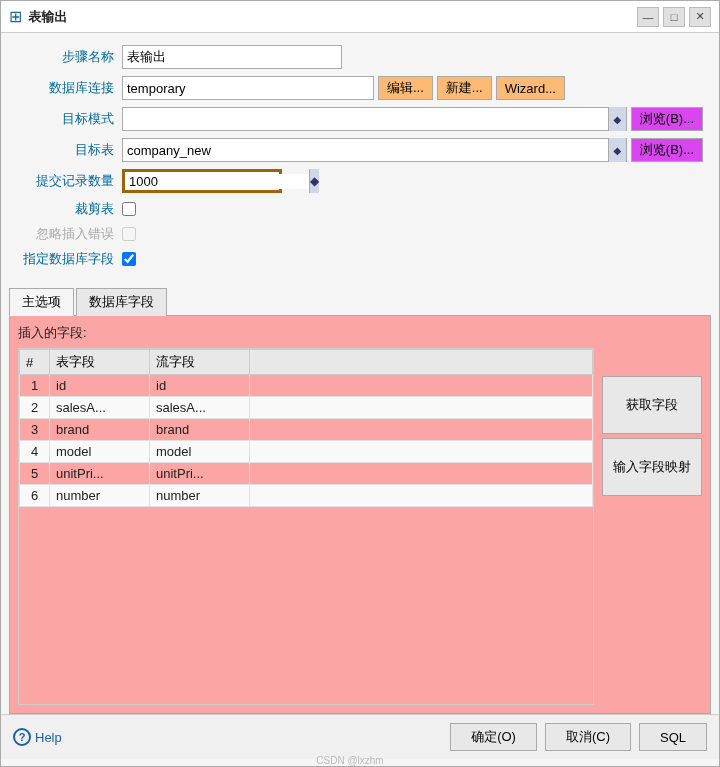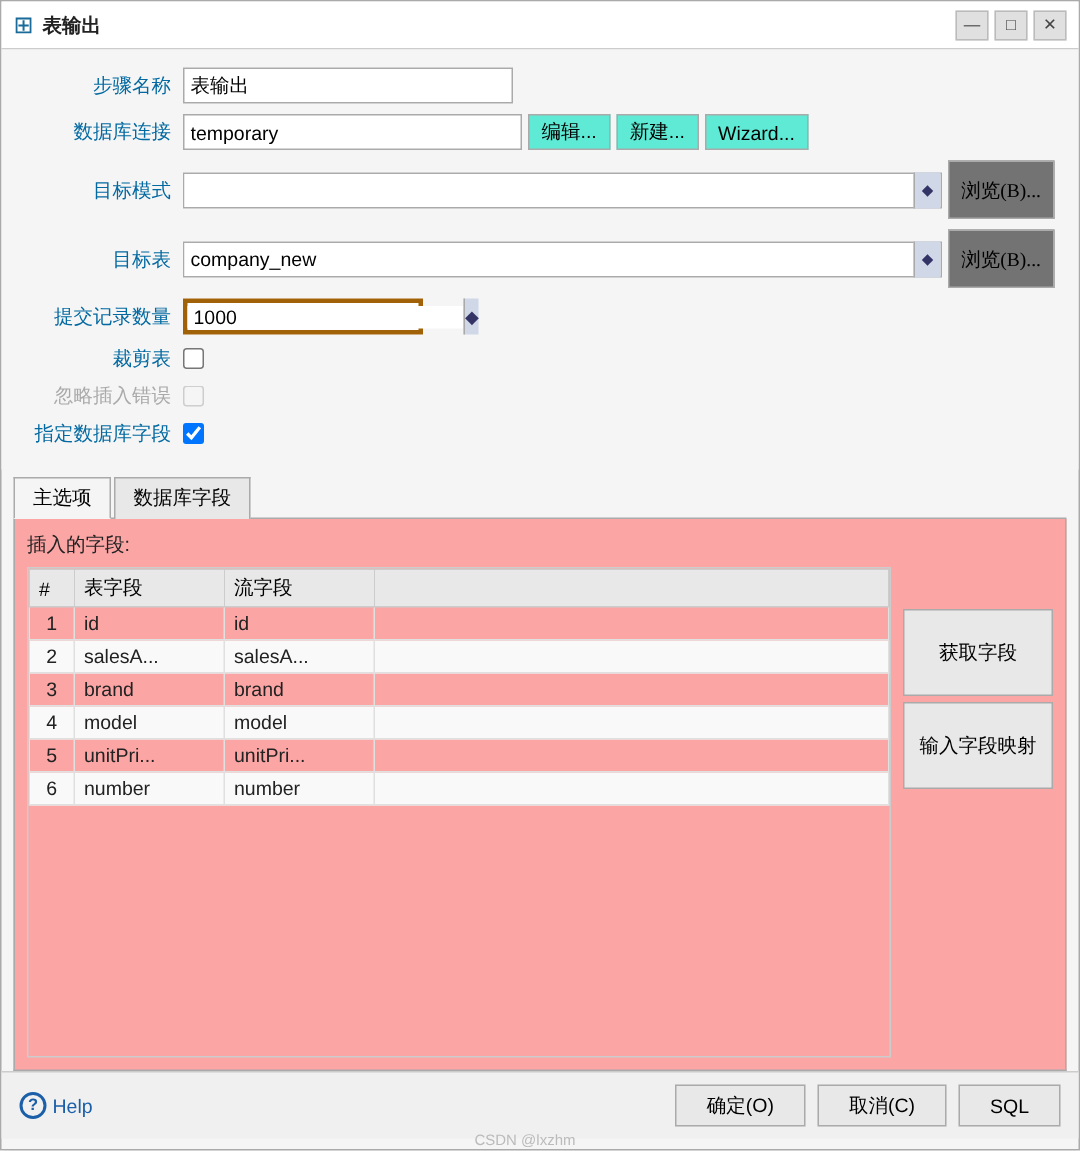--- a/index.html
+++ b/index.html
@@ -89,21 +89,21 @@
       background: white;
       padding: 0 4px;
       font-size: 13px;
       font-family: inherit;
       outline: none;
     }
     .input-wide { width: 220px; }
     .btn-small {
       height: 24px;
       padding: 0 8px;
-      background: #5eead4;
+      background: #fdba74;
       border: 1px solid #aaa;
       font-size: 13px;
       font-family: inherit;
       cursor: pointer;
       margin-left: 4px;
       white-space: nowrap;
     }
 
     .browse-row {
       display: flex;
@@ -133,26 +133,26 @@
       background: #d0d8e8;
       border-left: 1px solid #aaa;
       display: flex;
       align-items: center;
       justify-content: center;
       cursor: pointer;
       font-size: 10px;
       color: #336;
     }
     .browse-btn {
-      height: 39px;
+      height: 24px;
       padding: 0 8px;
-      background: #737373;
-      border: 1px solid #aaa;
-      font-size: 13px;
-      font-family: Liberation Serif, serif;
+      background: #d946ef;
+      border: 1px solid #aaa;
+      font-size: 13px;
+      font-family: Liberation Sans, sans-serif;
       cursor: pointer;
       margin-left: 4px;
     }
 
     .spinner-row {
       display: flex;
       align-items: center;
       border: 3px solid #a16207;
       background: white;
       height: 24px;
@@ -360,21 +360,21 @@
 
   <div class="form-area">
 
     <div class="form-row">
       <span class="form-label">步骤名称</span>
       <input class="form-input input-wide" type="text" value="表输出" style="">
     </div>
 
     <div class="form-row">
       <span class="form-label">数据库连接</span>
-      <input class="form-input" style="width: 226px;" type="text" value="temporary">
+      <input class="form-input" style="width: 252px;" type="text" value="temporary">
       <button class="btn-small">编辑...</button>
       <button class="btn-small">新建...</button>
       <button class="btn-small">Wizard...</button>
     </div>
 
     <div class="form-row">
       <span class="form-label">目标模式</span>
       <div class="browse-row">
         <div class="browse-input-wrapper">
           <input type="text" value="" style="">

